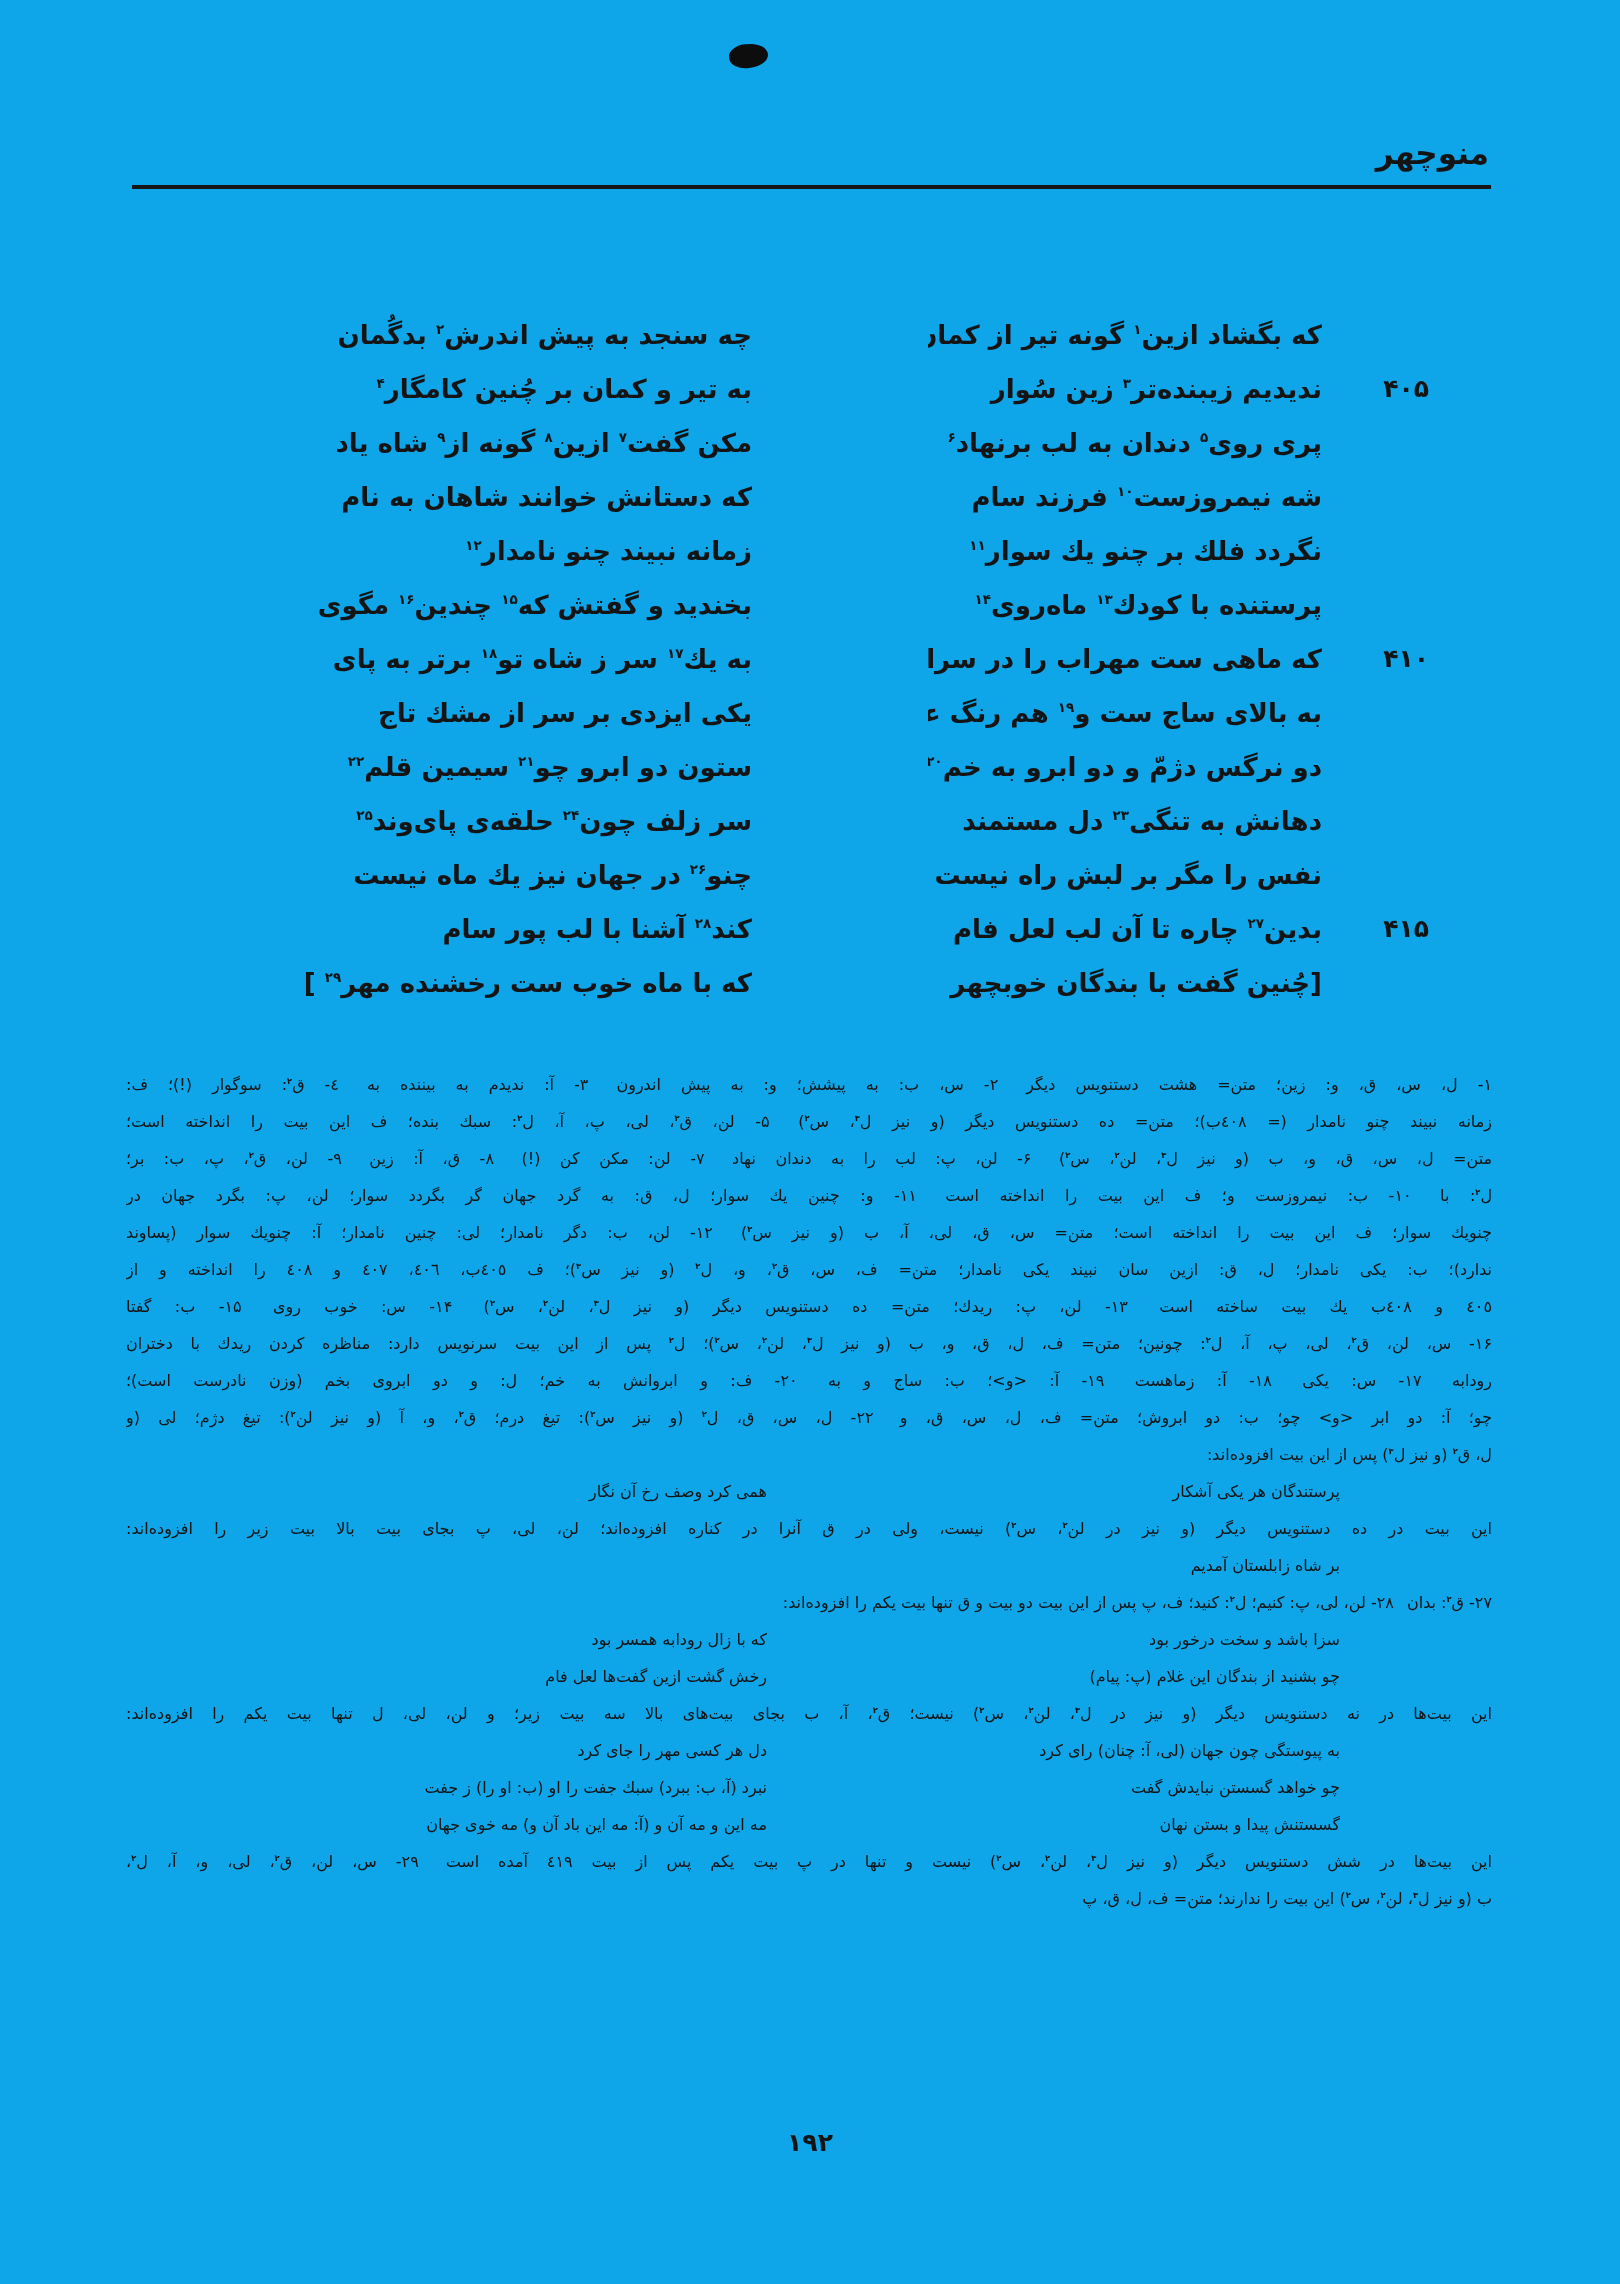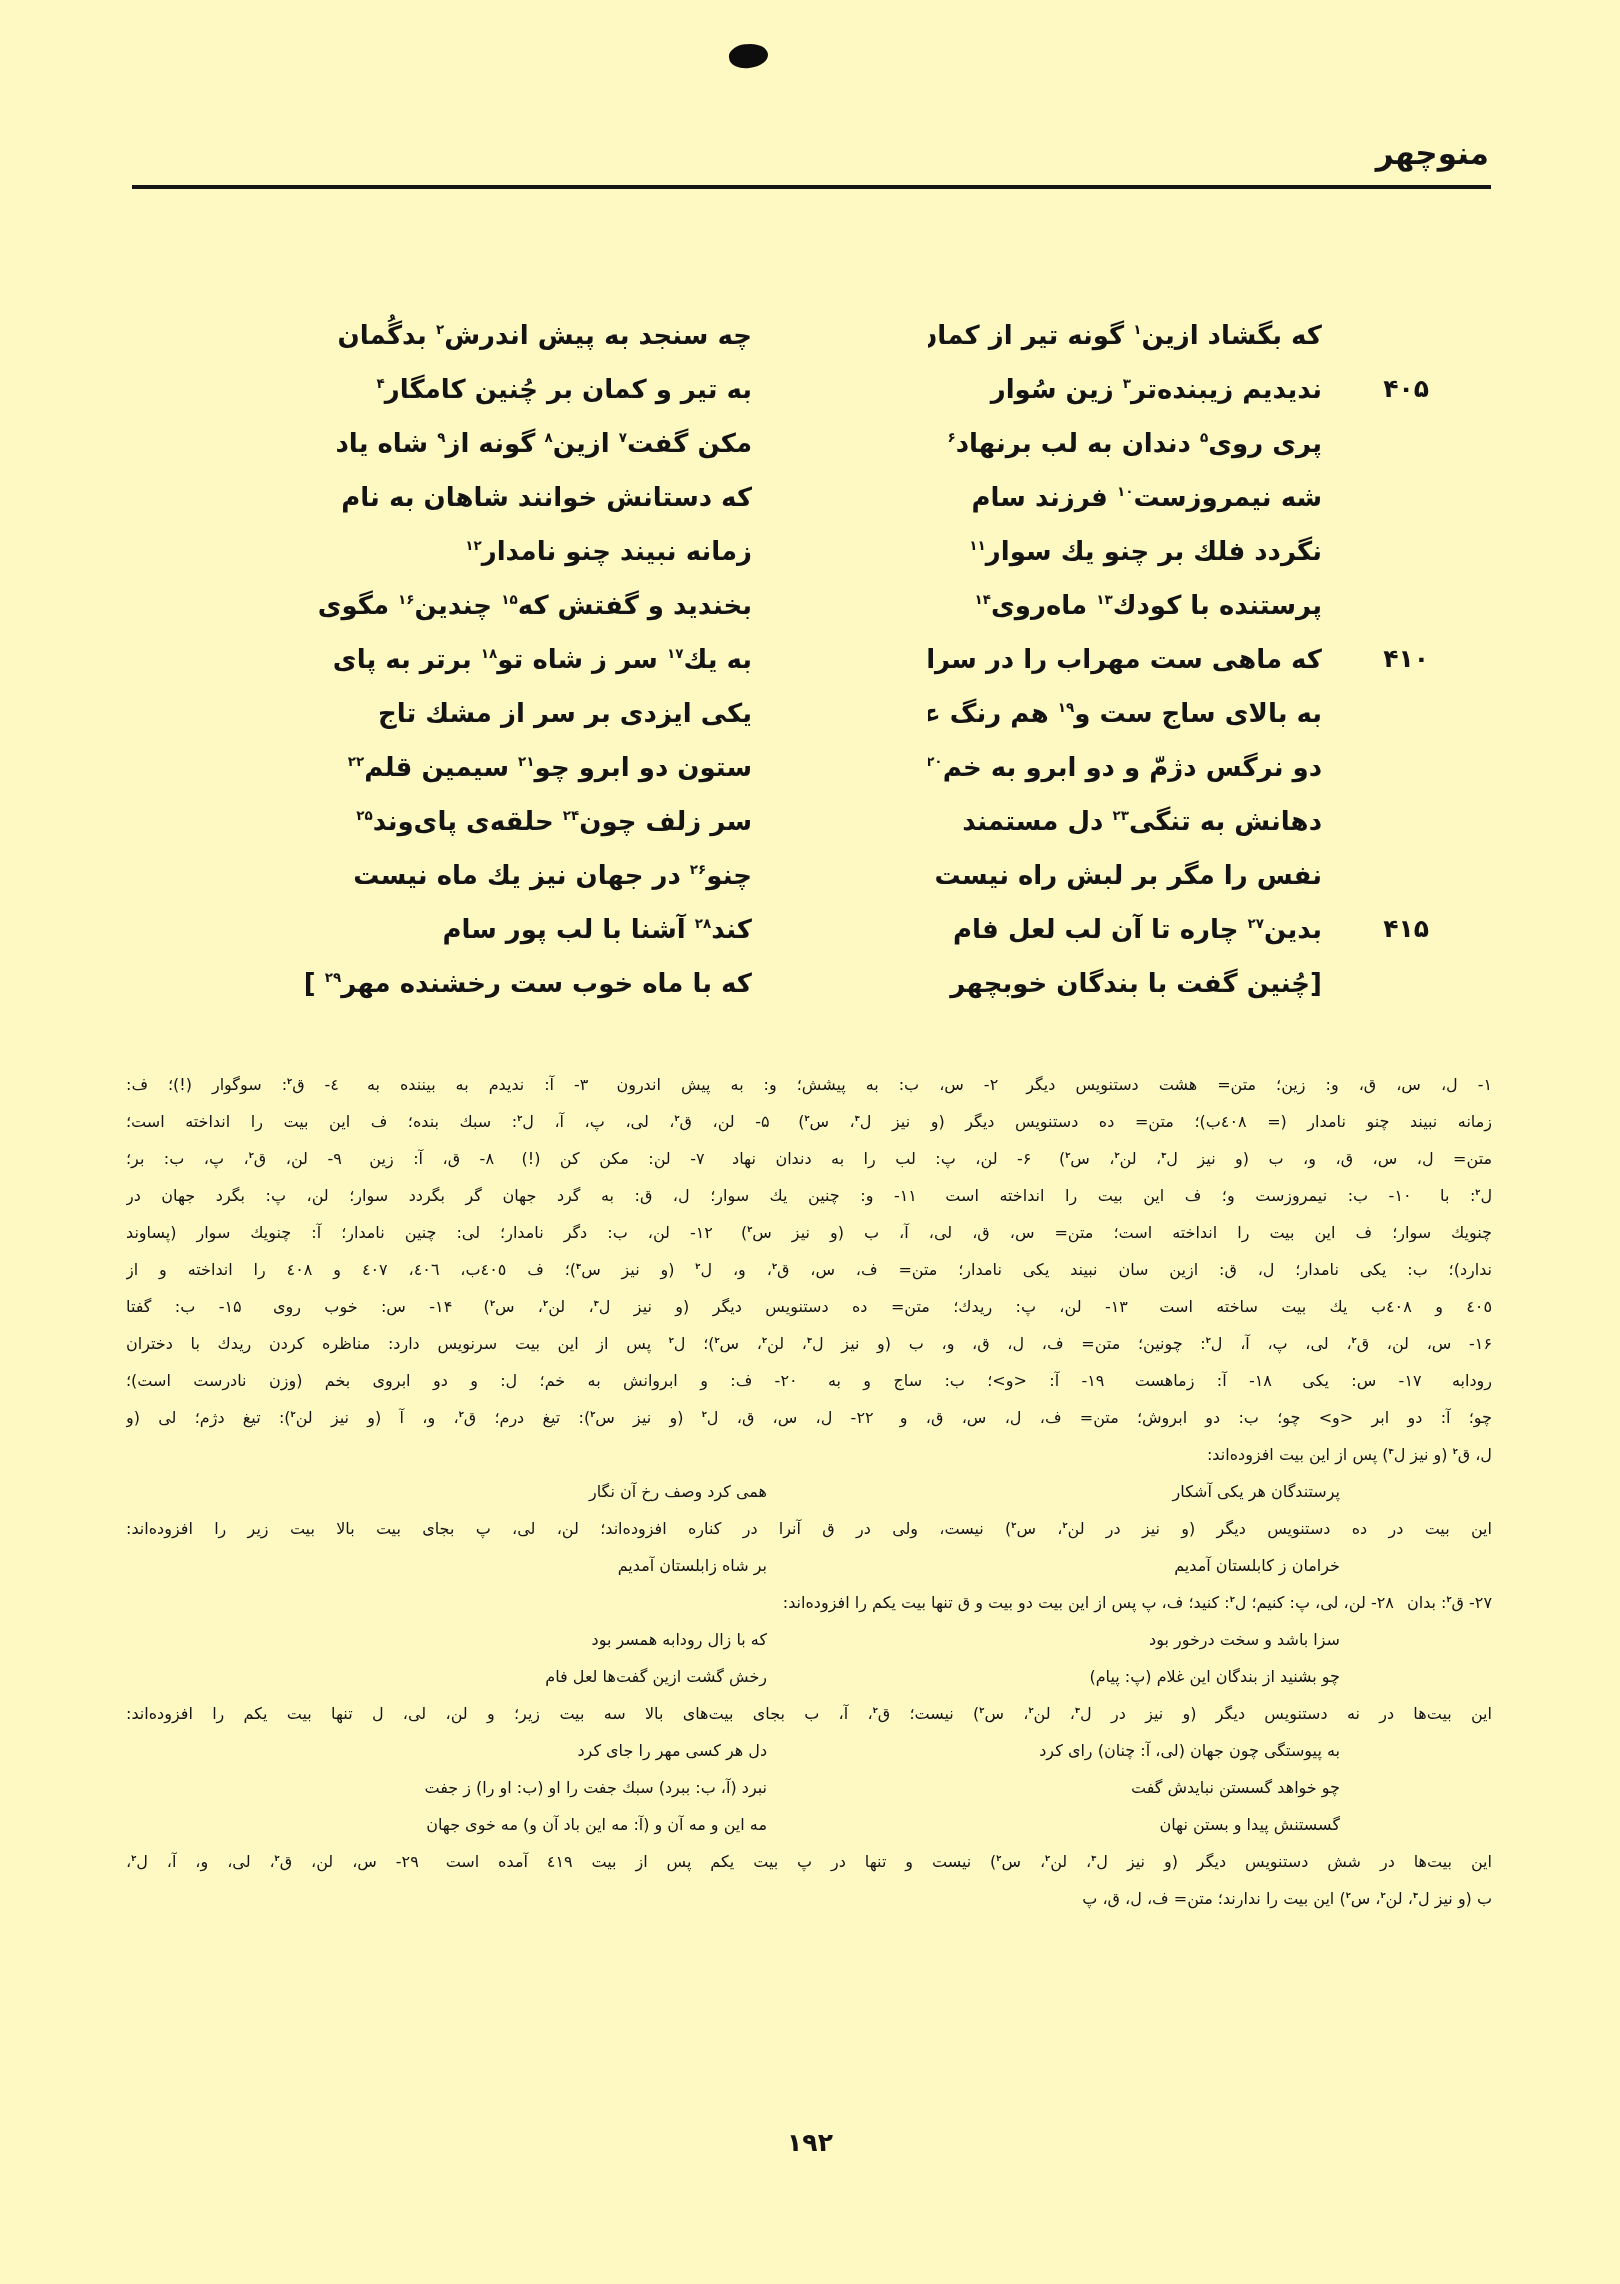--- a/index.html
+++ b/index.html
@@ -1,18 +1,18 @@
 <!DOCTYPE html>
 <html lang="fa" dir="rtl" style="font-size:11.3px"><head>
 <meta charset="utf-8">
 <style>
   html,body { margin:0; padding:0; background:#e8e8e6; }
   .page {
     position:relative; width:1620px; height:2284px; margin:0 auto;
-    background:#fef9c3; color:#141414; direction:rtl;
+    background:#0ea5e9; color:#141414; direction:rtl;
     font-family:"DejaVu Sans", sans-serif; overflow:hidden;
   }
   .scan-blob {
     position:absolute; top:44px; left:729px; width:39px; height:24px;
     background:#0d0d0d; border-radius:46% 54% 50% 50%; transform:rotate(-7deg);
   }
   .header-title {
     position:absolute; top:135px; right:131px;
     font-size:31px; font-weight:bold; letter-spacing:0.7px;
   }
@@ -142,21 +142,20 @@
       <div class="app-line ragged">ل، ق<sup>۲</sup> (و نیز ل<sup>۳</sup>) پس از این بیت افزوده‌اند:</div>
       <div class="app-verse">
         <div class="verse-pair">
           <span>پرستندگان هر یکی آشکار</span>
           <span>همی کرد وصف رخ آن نگار</span>
         </div>
       </div>
       <div class="app-line">این بیت در ده دستنویس دیگر (و نیز در لن<sup>۲</sup>، س<sup>۲</sup>) نیست، ولی در ق آنرا در کناره افزوده‌اند؛ لن، لی، پ بجای بیت بالا بیت زیر را افزوده‌اند:</div>
       <div class="app-verse">
         <div class="verse-pair">
-          <span>خرامان ز کابلستان آمدیم</span>
           <span>بر شاه زابلستان آمدیم</span>
         </div>
       </div>
       <div class="app-line ragged">۲۷- ق<sup>۲</sup>: بدان  ۲۸- لن، لی، پ: کنیم؛ ل<sup>۲</sup>: کنید؛ ف، پ پس از این بیت دو بیت و ق تنها بیت یکم را افزوده‌اند:</div>
       <div class="app-verse">
         <div class="verse-pair">
           <span>سزا باشد و سخت درخور بود</span>
           <span>که با زال رودابه همسر بود</span>
         </div>
         <div class="verse-pair">

